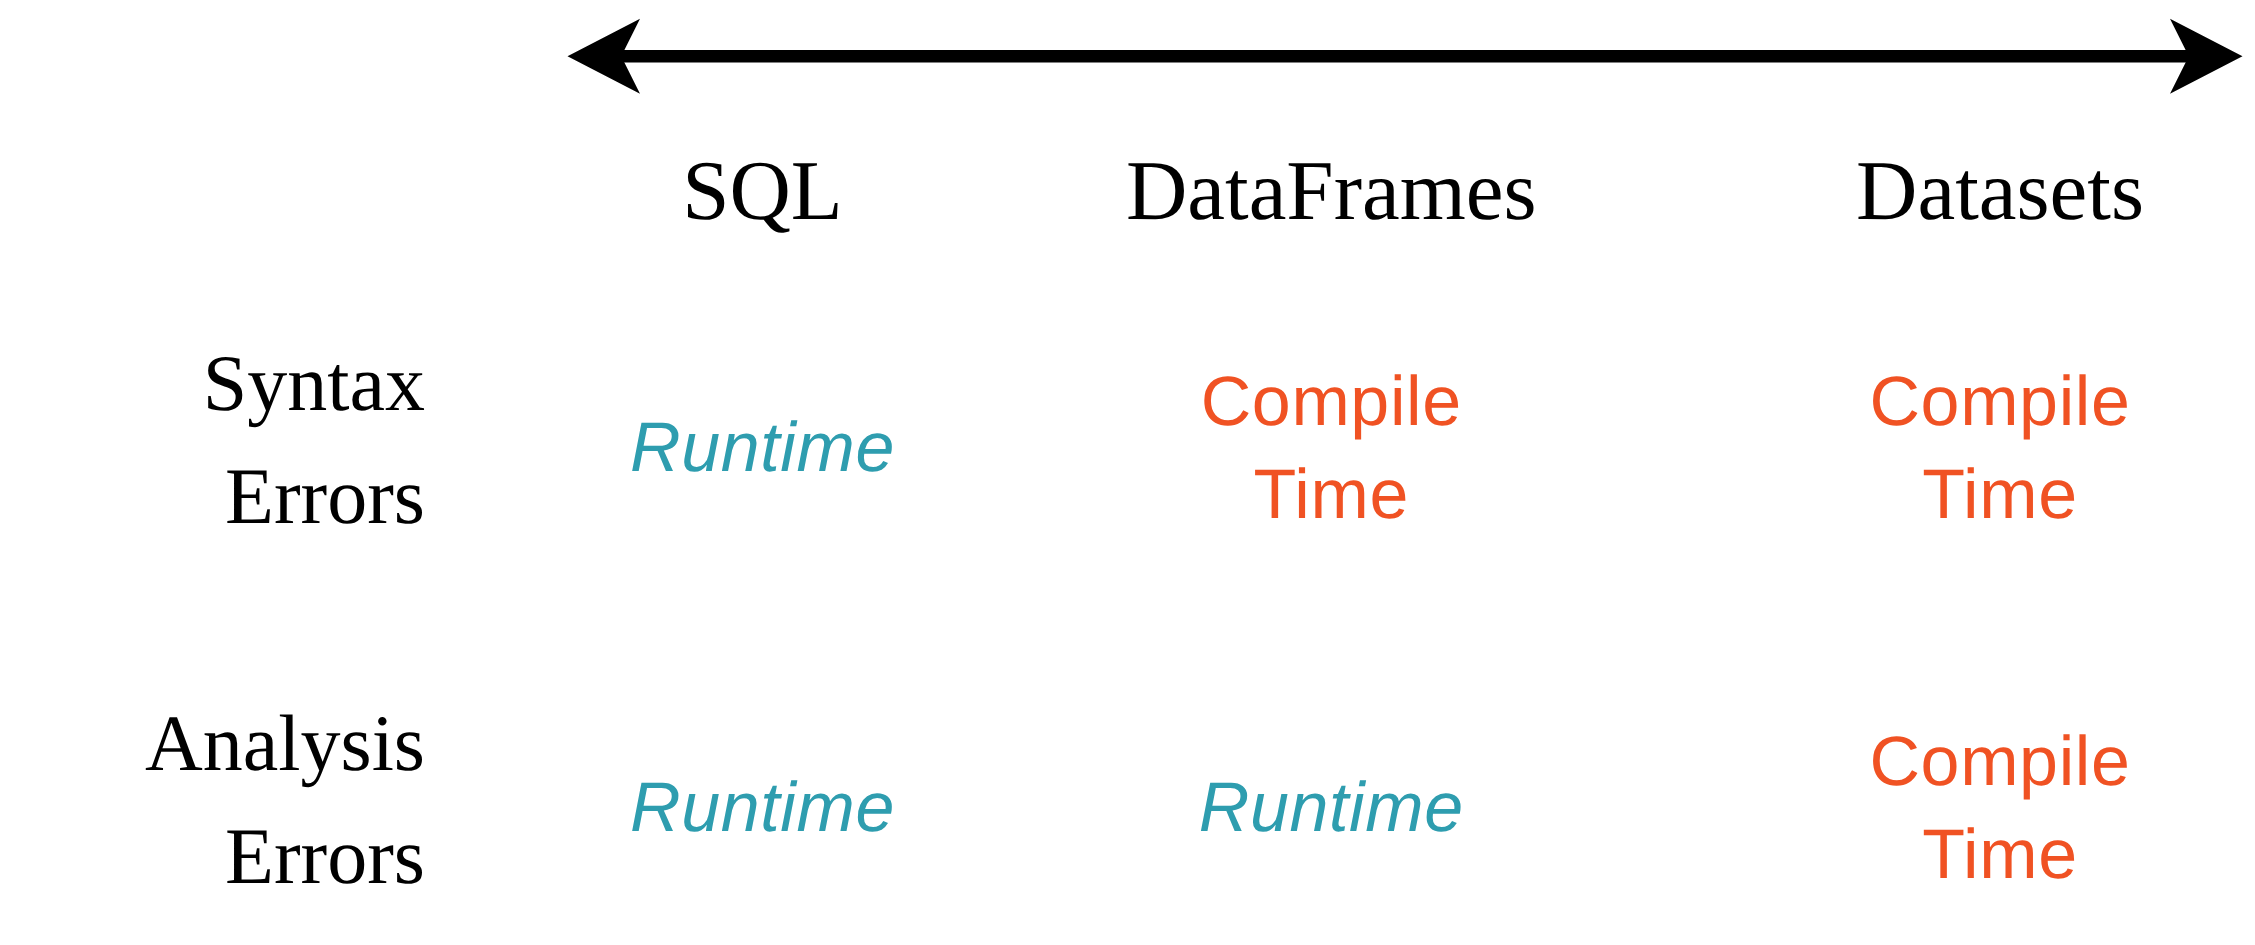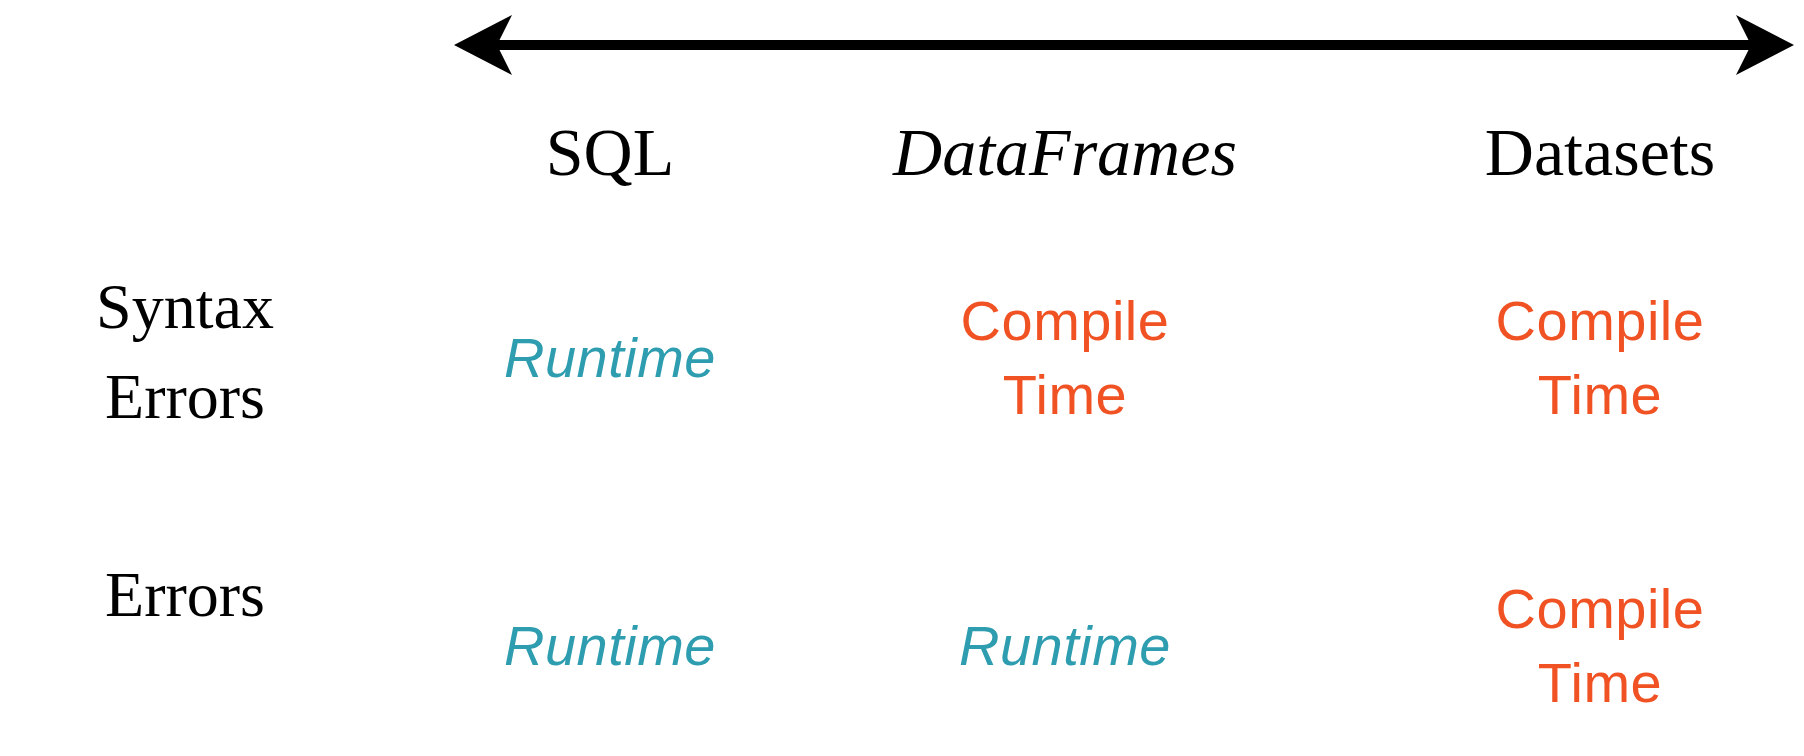--- a/index.html
+++ b/index.html
@@ -25,33 +25,32 @@
     height: 92px;
     display: flex;
     align-items: center;
     justify-content: center;
     font-family: "Liberation Serif", "DejaVu Serif", serif;
     font-size: 68px;
     color: var(--heading, #000000);
     white-space: nowrap;
   }
   #head-sql { left: 430px; width: 360px; }
-  #head-df  { left: 855px; width: 420px; font-style: italic; }
+  #head-df  { left: 855px; width: 420px; }
   #head-ds  { left: 1390px; width: 420px; }
   .row-label {
     position: absolute;
     left: 0;
     width: 340px;
-    text-align: center;
+    text-align: right;
     font-family: "Liberation Serif", "DejaVu Serif", serif;
     font-size: 64px;
     line-height: 90px;
     color: var(--heading, #000000);
     white-space: nowrap;
-    padding-left: 15px;
   }
   #label-syntax   { top: 262px; }
   #label-analysis { top: 550px; }
   .row-label span { display: block; }
   .cell {
     position: absolute;
     display: flex;
     flex-direction: column;
     align-items: center;
     justify-content: center;
@@ -84,20 +83,21 @@
 
   <div class="col-head" id="head-sql">SQL</div>
   <div class="col-head" id="head-df">DataFrames</div>
   <div class="col-head" id="head-ds">Datasets</div>
 
   <div class="row-label" id="label-syntax">
     <span>Syntax</span>
     <span>Errors</span>
   </div>
   <div class="row-label" id="label-analysis">
+    <span>Analysis</span>
     <span>Errors</span>
   </div>
 
   <div class="cell runtime row1 col-sql">
     <span>Runtime</span>
   </div>
   <div class="cell compile row1 col-df">
     <span>Compile</span>
     <span>Time</span>
   </div>

